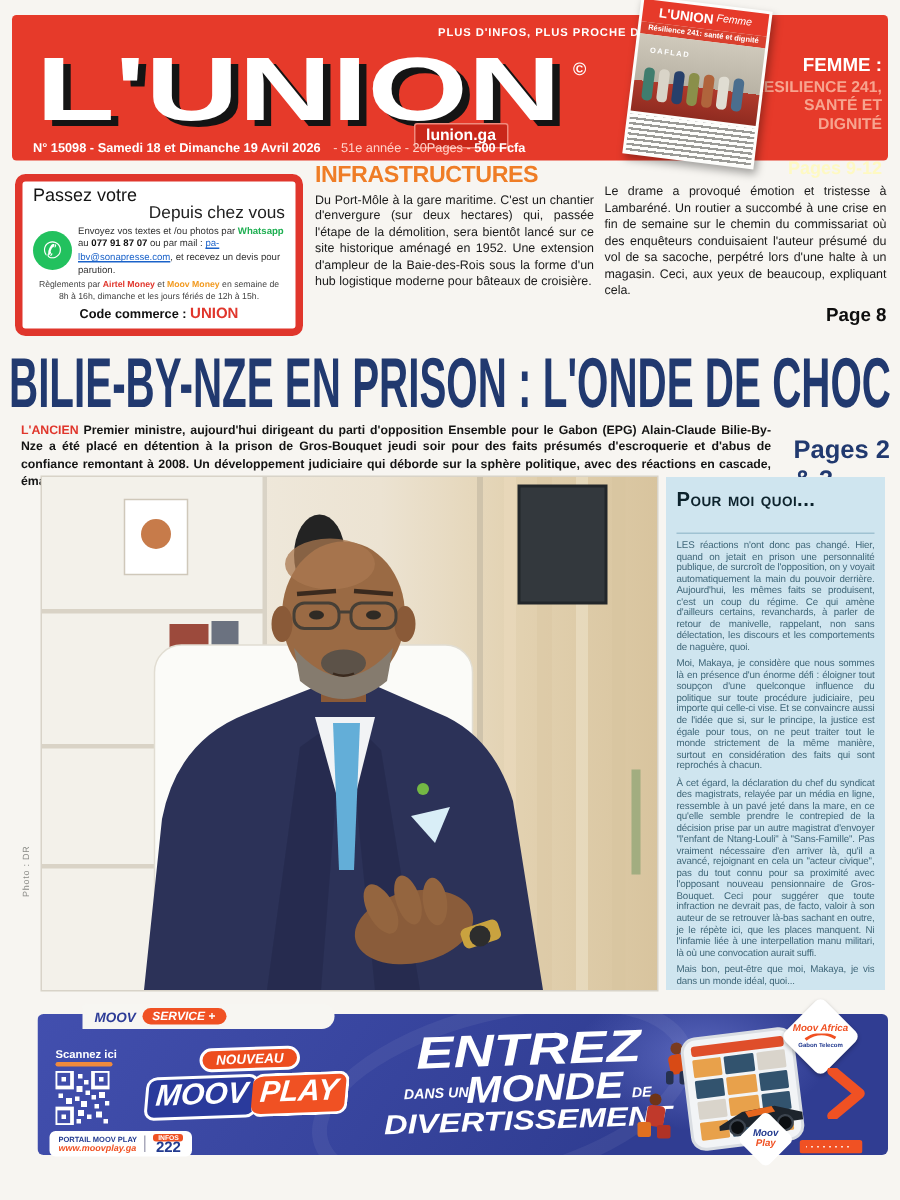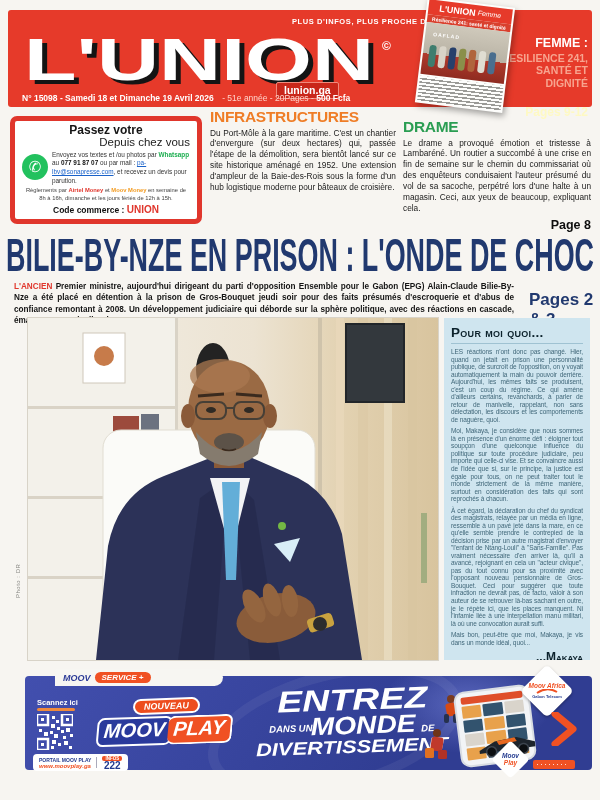--- a/index.html
+++ b/index.html
@@ -36,21 +36,21 @@
   .insert .pic{height:52px;background:linear-gradient(#cfc9bb,#b8b2a4 60%,#b03a2c 60%,#8f2b20);
                position:relative;overflow:hidden;}
   .insert .pic .bkd{position:absolute;left:8px;top:8px;font-size:5px;color:#fff;font-weight:700;letter-spacing:1px;}
   .insert .pp{position:absolute;bottom:8px;width:7px;height:22px;border-radius:3px;}
   .insert .lines{height:26px;margin-top:2px;background:repeating-linear-gradient(
       #fdfdfb 0 2px,#9a9a96 2px 3.5px);}
 
   
   .annonce{left:10px;top:116px;width:192px;height:108px;background:#fff;border:5px solid #e0362c;
            border-radius:7px;padding:3px 7px;}
-  .annonce .l1{font-size:12px;font-weight:700;color:#151515;line-height:1;text-align:center;}
+  .annonce .l1{font-size:12px;font-weight:400;color:#151515;line-height:1;}
   .annonce .l2{font-size:19px;font-weight:900;color:#e0362c;line-height:1;letter-spacing:-.5px;}
   .annonce .l3{font-size:11.5px;color:#222;text-align:right;line-height:1.1;}
   .annonce .row{display:flex;gap:4px;margin-top:2px;align-items:flex-start;}
   .wa{flex:0 0 26px;height:26px;border-radius:50%;background:#22c15e;color:#fff;display:flex;
       align-items:center;justify-content:center;font-size:15px;margin-top:3px;}
   .annonce .body{font-size:6.4px;color:#333;line-height:1.35;}
   .annonce .body .g{color:#1faf52;font-weight:700;}
   .annonce .body .ph{font-weight:800;color:#111;}
   .annonce .body .em{color:#1a62c9;text-decoration:underline;}
   .annonce .pay{font-size:5.8px;color:#444;line-height:1.3;text-align:center;margin-top:2px;}
@@ -76,21 +76,21 @@
   .deck .lead{color:#e0362c;font-weight:800;}
   .deckpages{left:505px;top:290px;font-size:17px;font-weight:900;color:#21396f;padding-left:24px;}
 
   .photo{left:28px;top:318px;width:410px;height:342px;background:#ece7dd;box-shadow:0 0 0 1px #d8d3c8;}
   .credit{left:15px;top:598px;font-size:6px;color:#8a8a86;transform:rotate(-90deg);
           transform-origin:left top;letter-spacing:.5px;}
 
   
   .col{left:444px;top:318px;width:146px;height:342px;background:#cfe5ef;padding:7px 7px 5px;overflow:hidden;}
   .col .ct{font-variant:small-caps;font-size:13.5px;font-weight:800;color:#0c222c;
-           border-bottom:1px solid #9fc2d2;padding-bottom:3px;margin-bottom:4px;letter-spacing:.3px;}
+           border-bottom:1px solid #9fc2d2;padding-bottom:15px;margin-bottom:4px;letter-spacing:.3px;}
   .col p{font-size:6.5px;line-height:1.16;color:#41687a;text-align:justify;margin:0 0 4px;
          letter-spacing:-.1px;}
   .col .sig{font-variant:small-caps;font-size:12px;font-weight:900;color:#0c222c;text-align:right;}
 
   
   .ad{left:25px;top:676px;width:567px;height:94px;border-radius:4px;
       background:radial-gradient(120px 70px at 78% 30%,#5a67bd 0%,rgba(90,103,189,0) 70%),
                  linear-gradient(125deg,#424fae,#303d92 70%);overflow:visible;}
   .ad .swirl{position:absolute;left:180px;top:-6px;width:260px;height:120px;border-radius:50%;
              border:10px solid rgba(255,255,255,.06);transform:rotate(-14deg);}
@@ -201,21 +201,20 @@
     </div>
     <div class="pay"><span>Règlements par </span><span class="air">Airtel Money</span><span> et </span><span class="mv">Moov Money</span><span> en semaine de 8h à 16h, dimanche et les jours fériés de 12h à 15h.</span></div>
     <div class="code"><span>Code commerce : </span><span class="u">UNION</span></div>
   </div>
 
   <div class="abs teaser infra">
     <div class="tt">INFRASTRUCTURES</div>
     <div class="tb">Du Port-Môle à la gare maritime. C'est un chantier d'envergure (sur deux hectares) qui, passée l'étape de la démolition, sera bientôt lancé sur ce site historique aménagé en 1952. Une extension d'ampleur de la Baie-des-Rois sous la forme d'un hub logistique moderne pour bâteaux de croisière.</div>
   </div>
   <div class="abs teaser drame">
-    <div class="tt">DRAME</div>
     <div class="tb">Le drame a provoqué émotion et tristesse à Lambaréné. Un routier a succombé à une crise en fin de semaine sur le chemin du commissariat où des enquêteurs conduisaient l'auteur présumé du vol de sa sacoche, perpétré lors d'une halte à un magasin. Ceci, aux yeux de beaucoup, expliquant cela.</div>
     <div class="pg">Page 8</div>
   </div>
 
   <svg class="abs headline" width="600" height="54">
     <text x="300" y="44" text-anchor="middle" font-family="Liberation Sans, sans-serif" font-size="47" font-weight="900" fill="#21396f" textLength="588" lengthAdjust="spacingAndGlyphs">BILIE-BY-NZE EN PRISON : L'ONDE DE CHOC</text>
   </svg>
   <div class="abs deck"><span class="lead">L'ANCIEN</span><span> Premier ministre, aujourd'hui dirigeant du parti d'opposition Ensemble pour le Gabon (EPG) Alain-Claude Bilie-By-Nze a été placé en détention à la prison de Gros-Bouquet jeudi soir pour des faits présumés d'escroquerie et d'abus de confiance remontant à 2008. Un développement judiciaire qui déborde sur la sphère politique, avec des réactions en cascade, émanant en particulier de son camp.</span></div>
   <div class="abs deckpages">Pages 2 &amp; 3</div>
 

